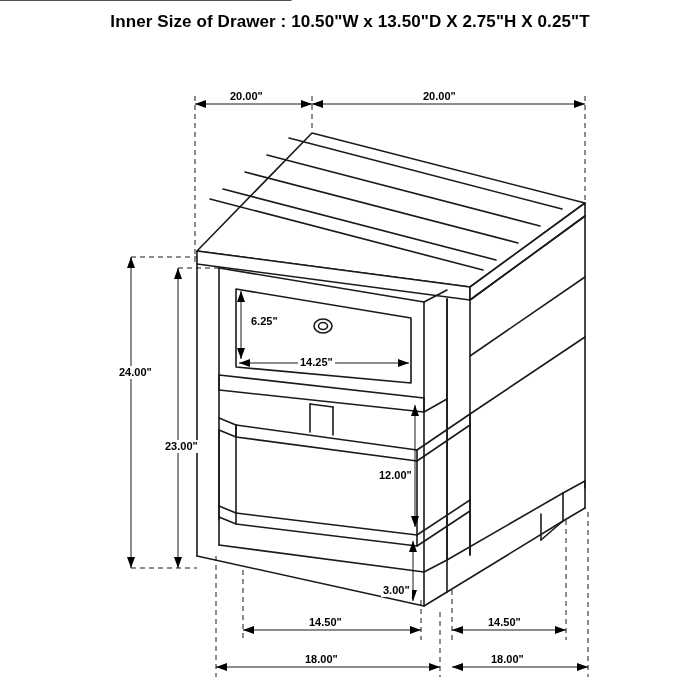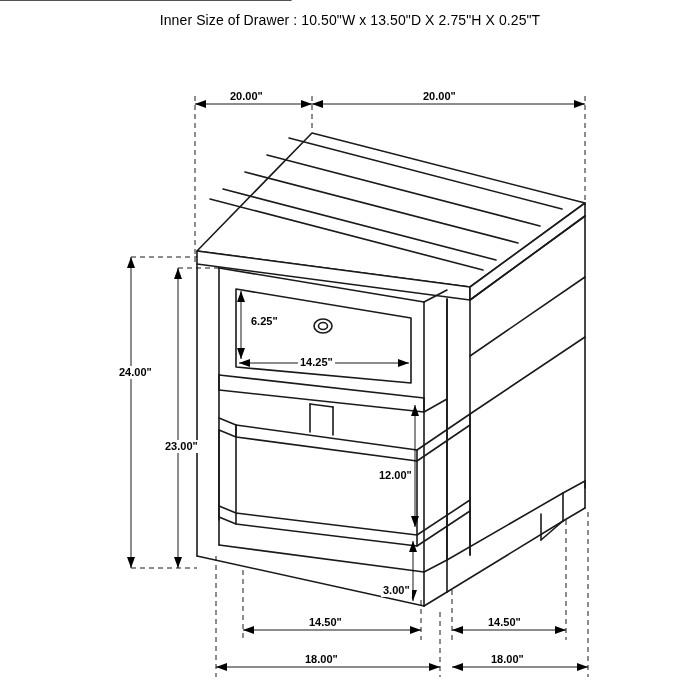--- a/index.html
+++ b/index.html
@@ -19,22 +19,22 @@
     position: relative;
     width: 700px;
     height: 700px;
   }
   .title {
     position: absolute;
     top: 12px;
     left: 0;
     width: 700px;
     text-align: center;
-    font-size: 14px;
-    font-weight: normal;
+    font-size: 17px;
+    font-weight: bold;
     letter-spacing: 0.1px;
   }
   svg.diagram {
     position: absolute;
     top: 0;
     left: 0;
     width: 700px;
     height: 700px;
   }
   .dim-label {

